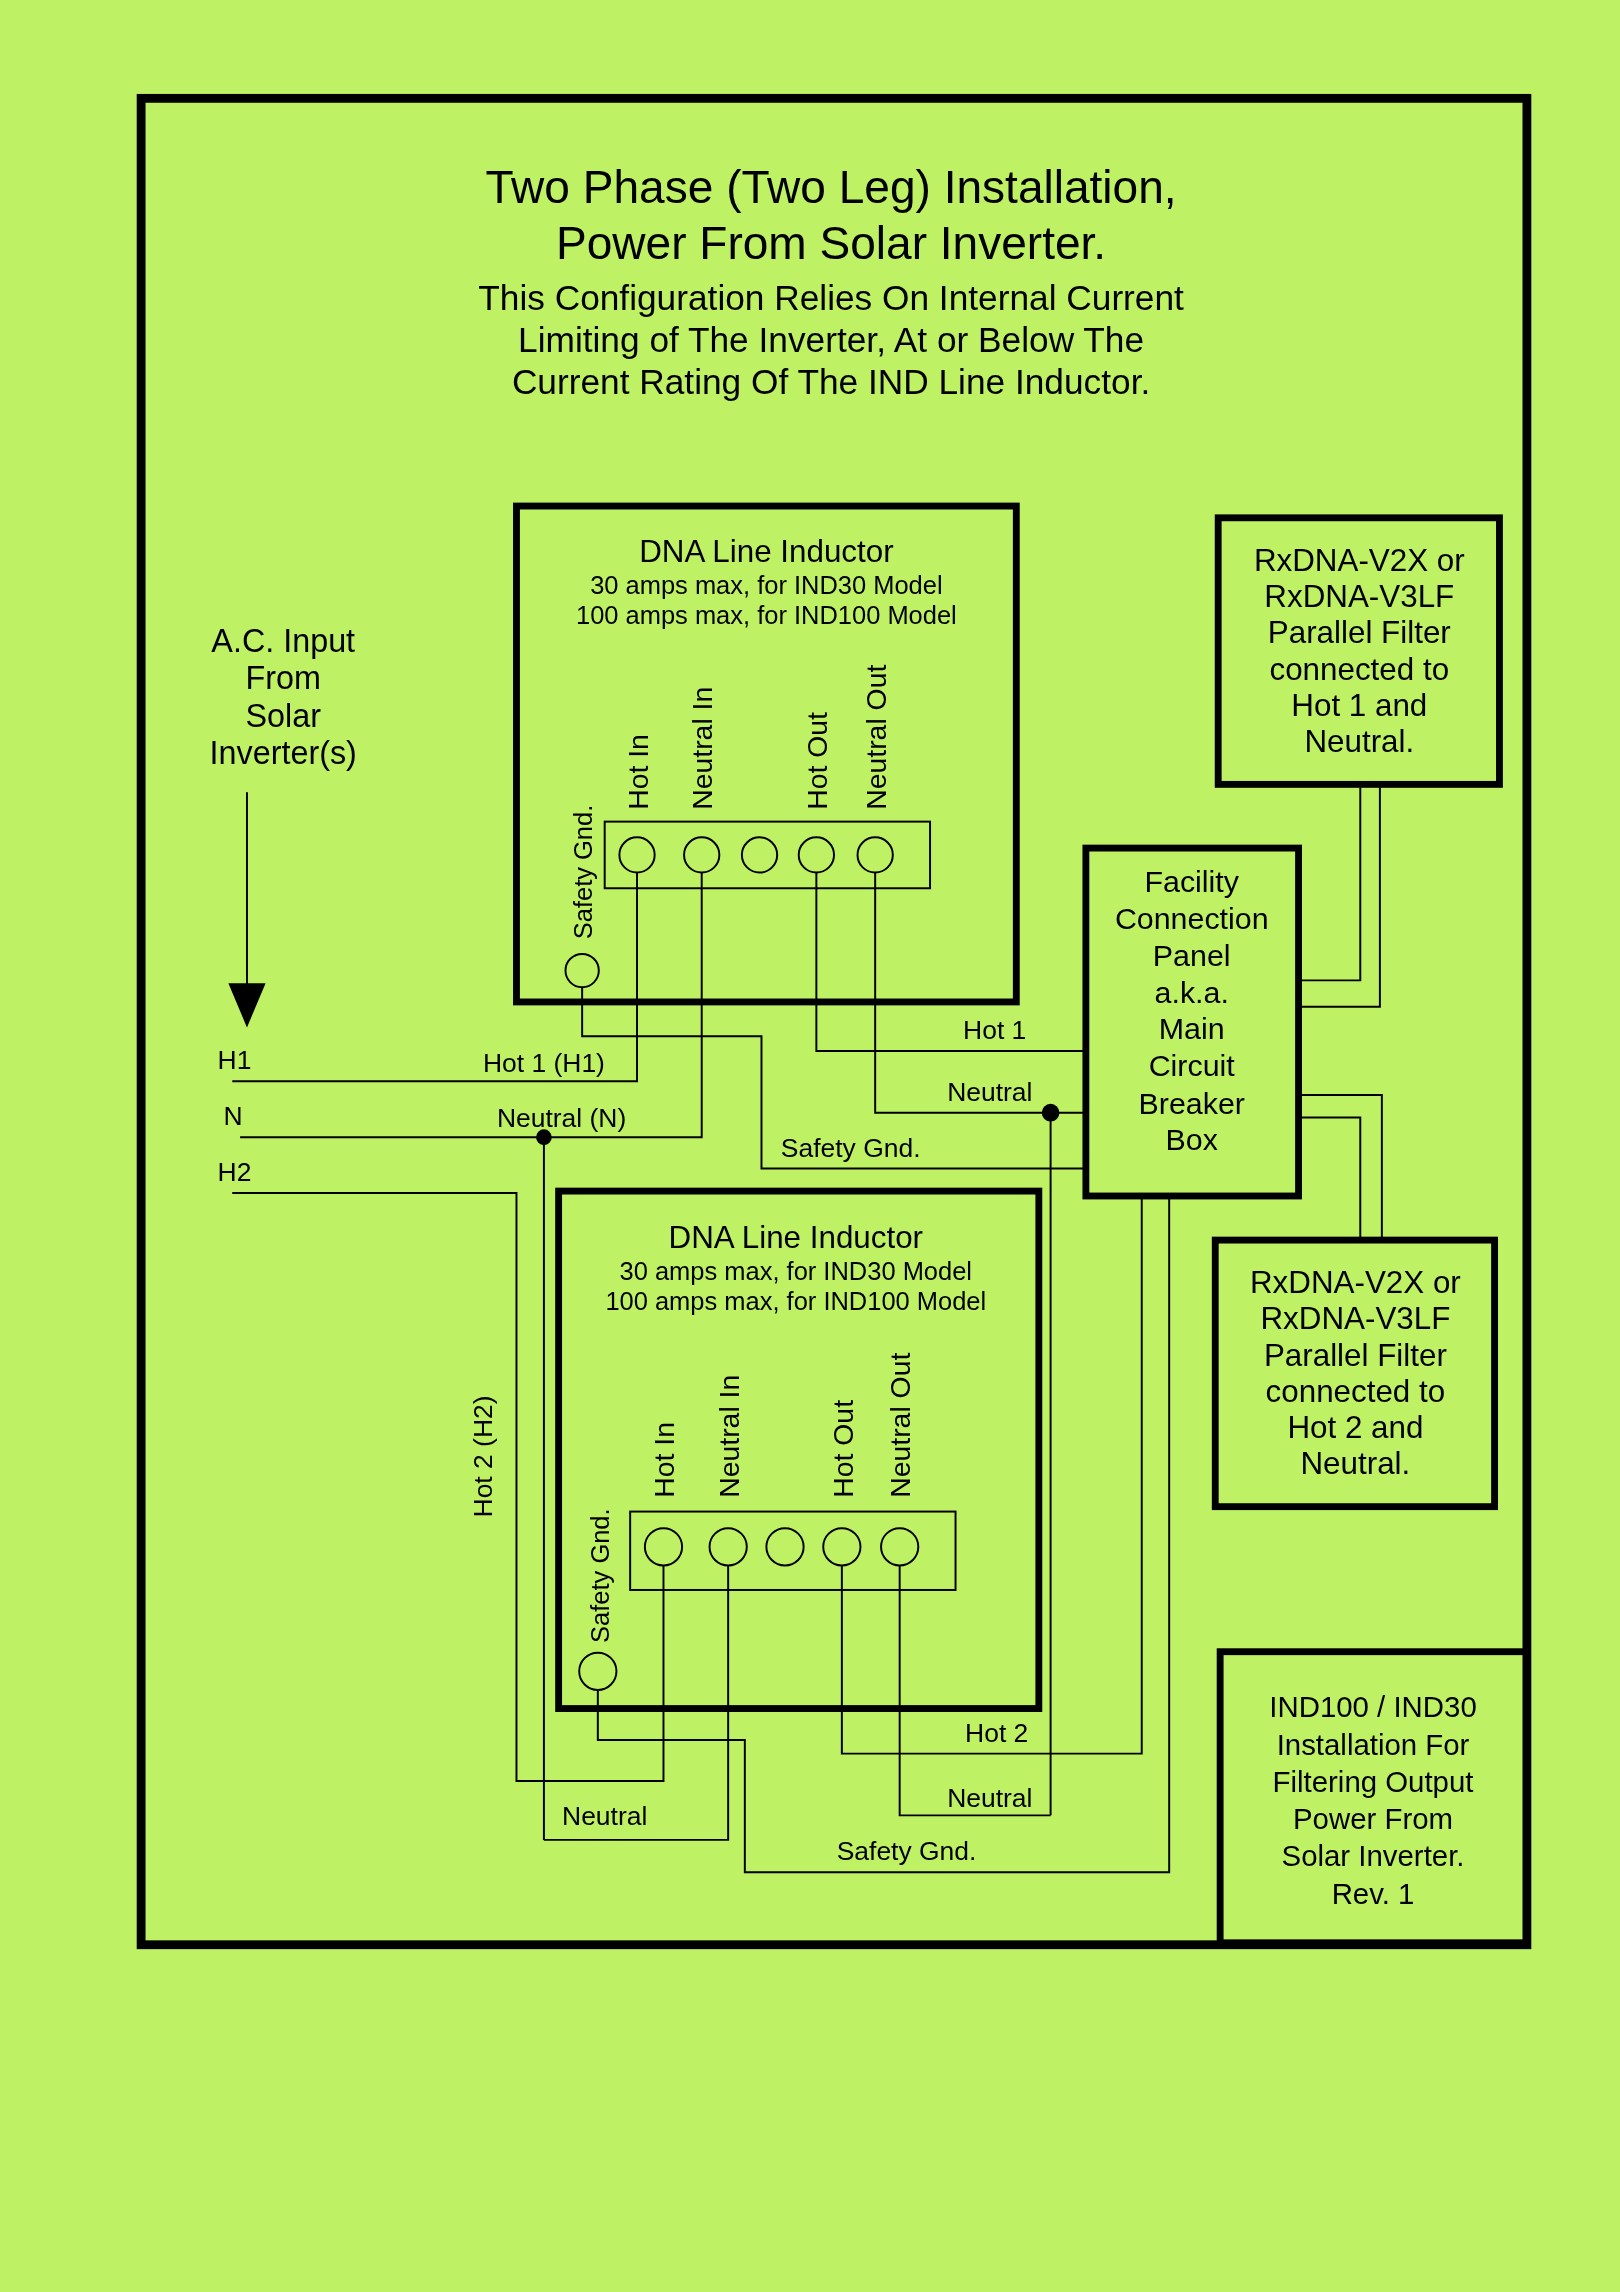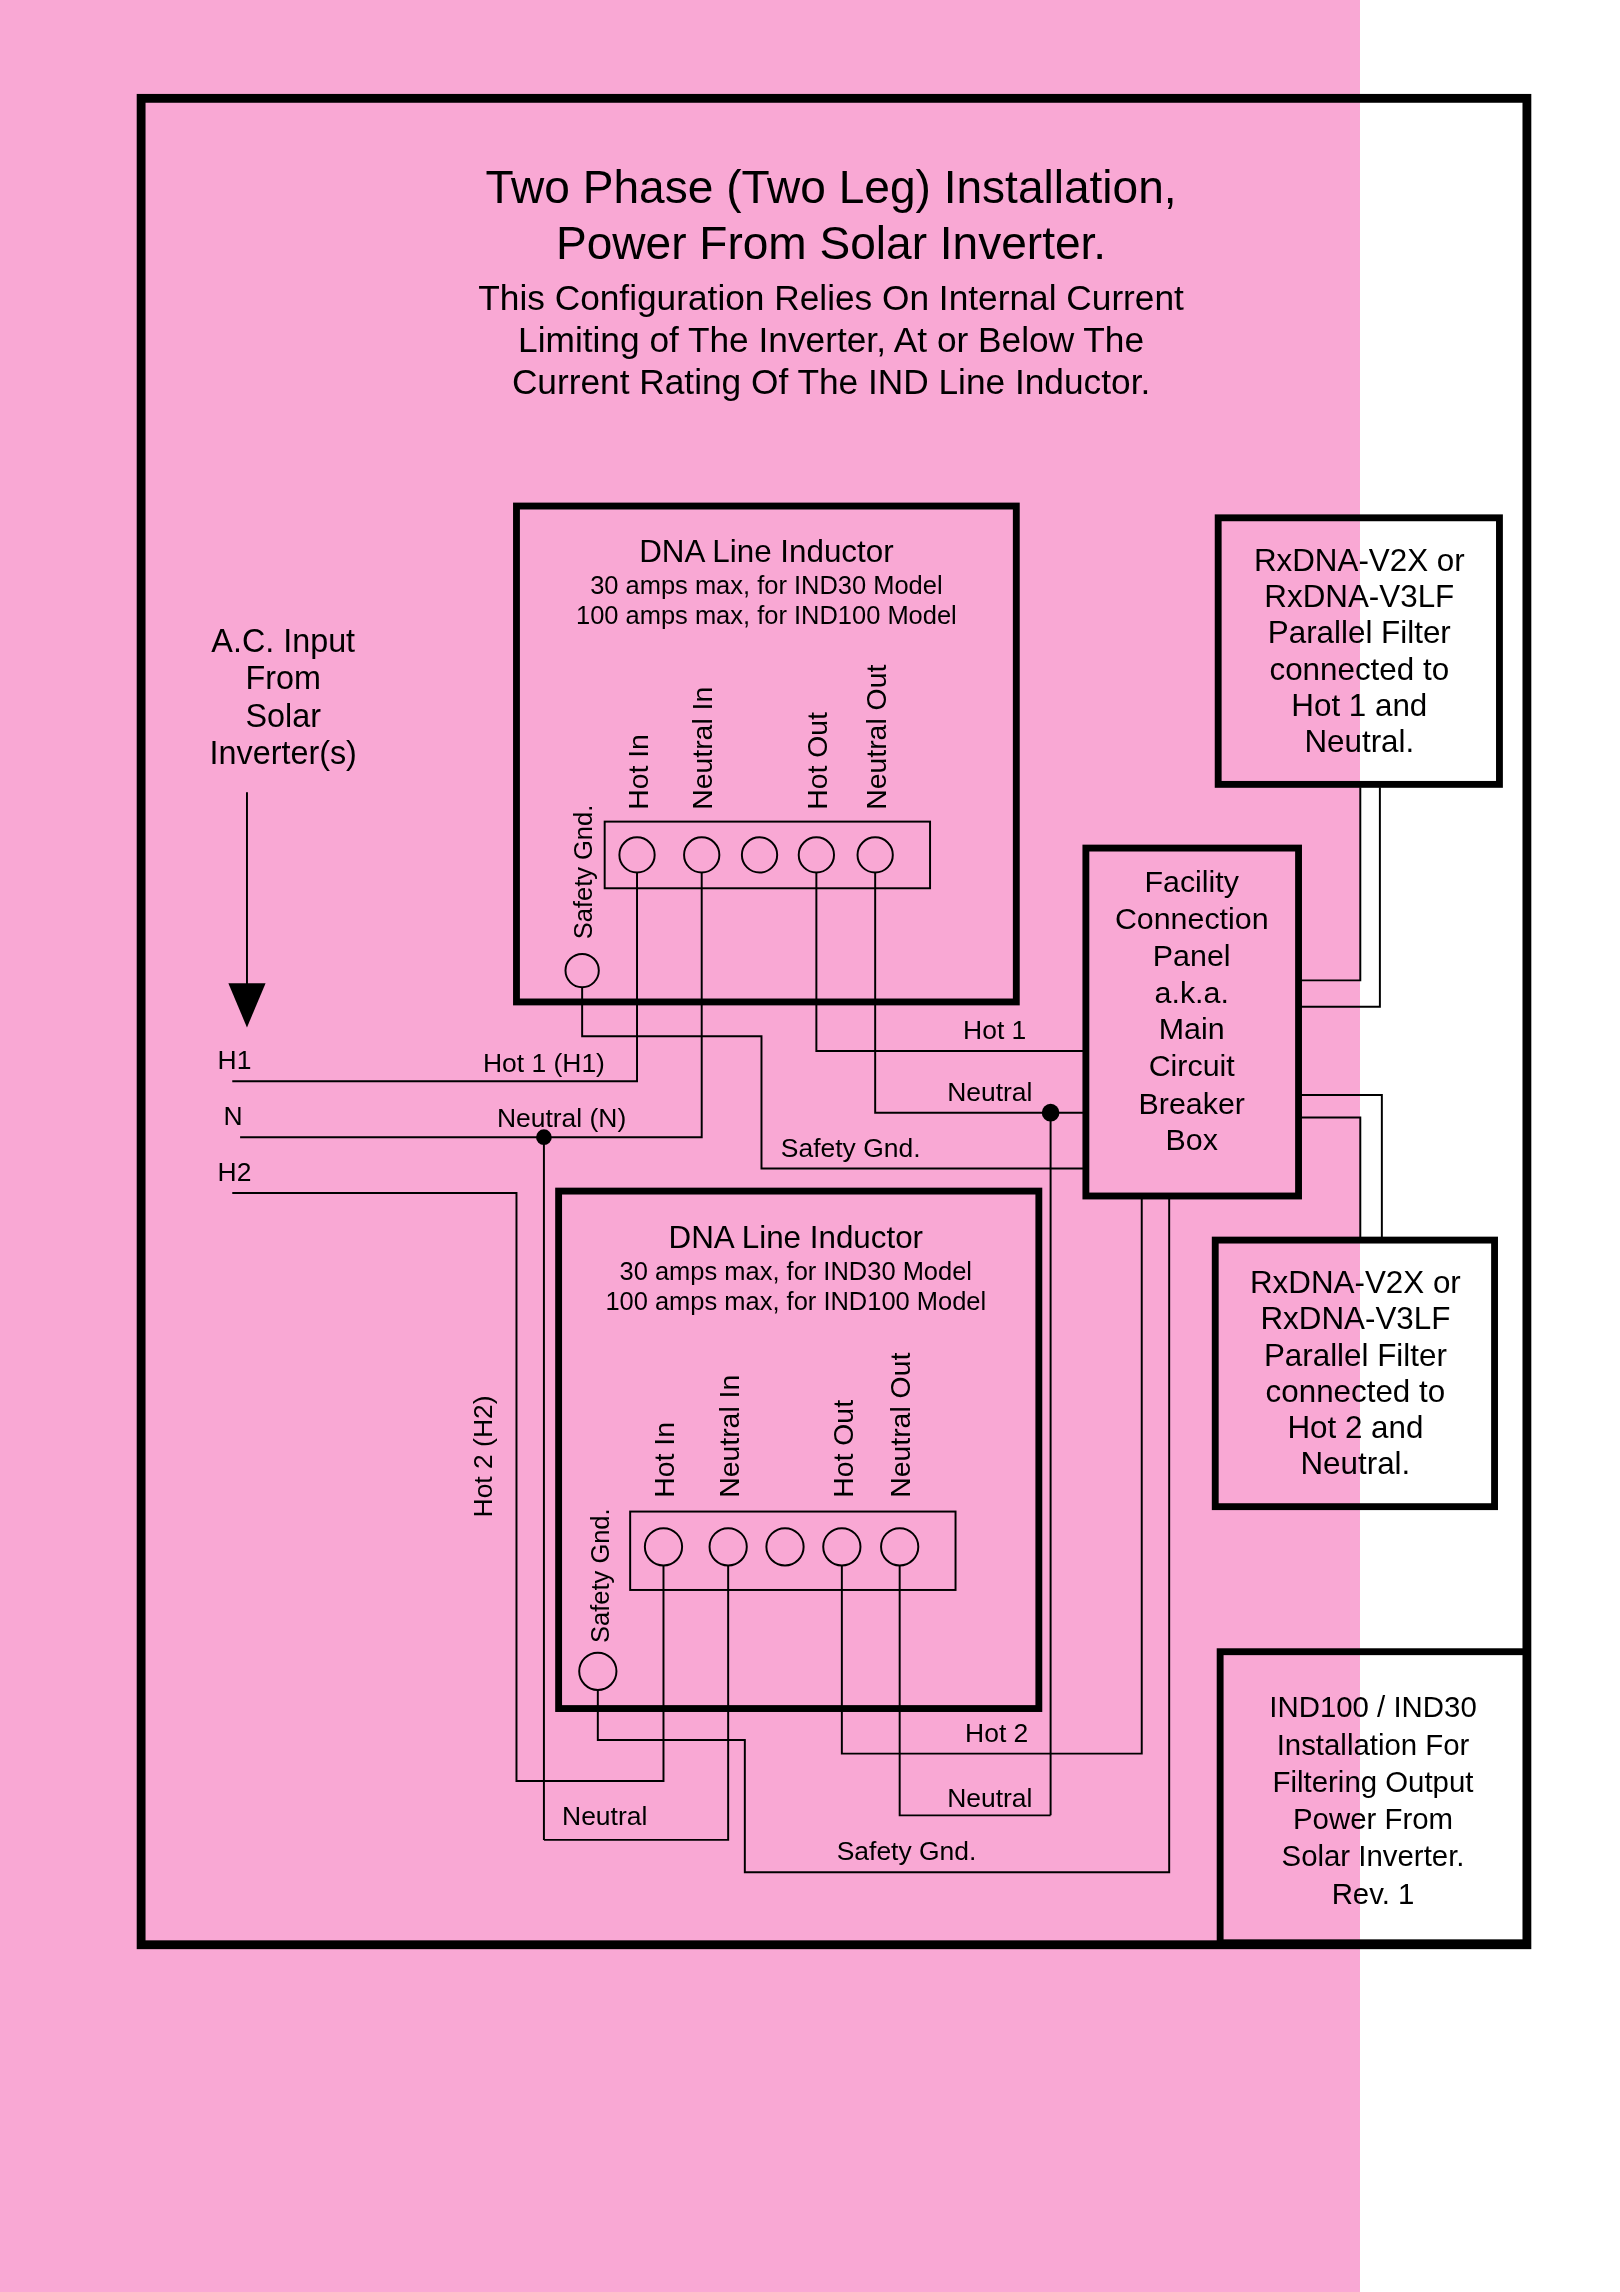--- a/index.html
+++ b/index.html
@@ -1,24 +1,24 @@
 <!DOCTYPE html>
 <html><head>
 <meta charset="utf-8">
 <style>
   html, body {
     margin: 0;
     padding: 0;
     background: #ffffff;
   }
   .page {
-    width: 1360px;
+    width: 1620px;
     height: 2293px;
     position: relative;
-    background: #f9a8d4;
+    background: #bef264;
   }
   svg {
     display: block;
     font-family: "Liberation Sans", sans-serif;
   }
   text {
     fill: #000000;
   }
   .t-title   { font-size: 47px; }
   .t-sub     { font-size: 36px; }

